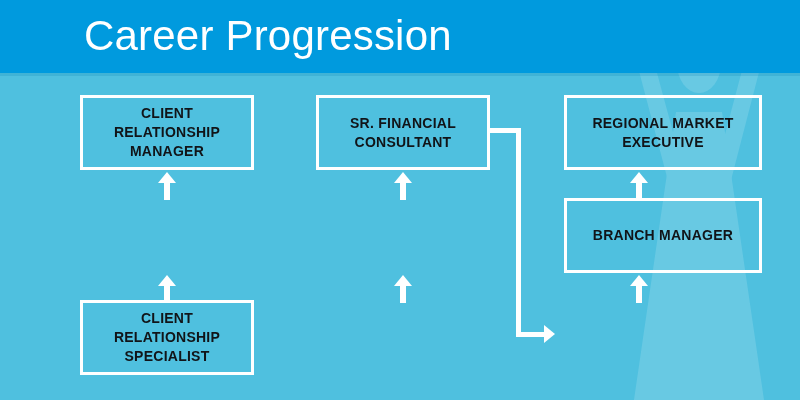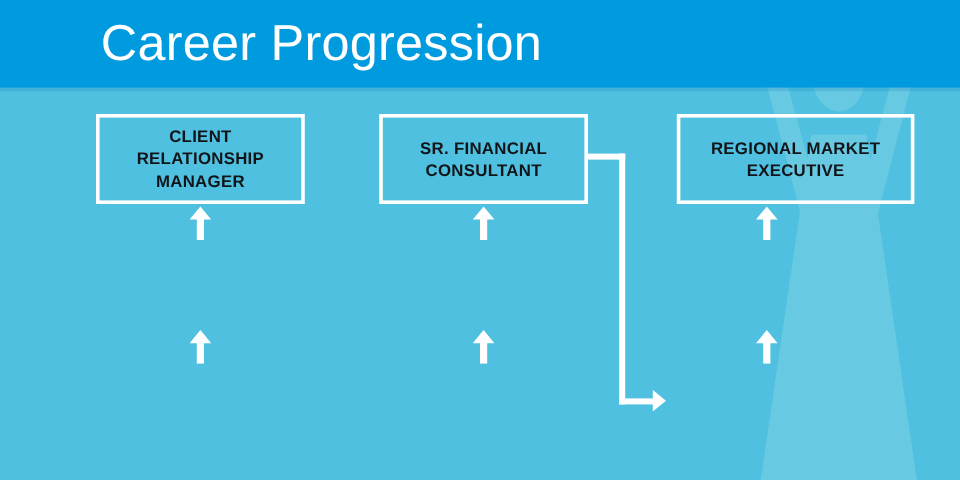--- a/index.html
+++ b/index.html
@@ -160,20 +160,23 @@
   <div id="header">
     <div id="header-title">Career Progression</div>
   </div>
   <div id="header-shadow"></div>
 
   <div id="chart">
 
     <div class="node col-a row-1">
       <span class="label">CLIENT RELATIONSHIP MANAGER</span>
     </div>
+    <div class="node col-a row-3">
+      <span class="label">CLIENT RELATIONSHIP SPECIALIST</span>
+    </div>
 
     <div class="v-arrow" style="left:158px; top:172px;">
       <div class="head"></div>
         <div class="stem"></div>
     </div>
     <div class="v-arrow" style="left:158px; top:275px;">
       <div class="head"></div>
         <div class="stem"></div>
     </div>
 
@@ -186,20 +189,23 @@
         <div class="stem"></div>
     </div>
     <div class="v-arrow" style="left:394px; top:275px;">
       <div class="head"></div>
         <div class="stem"></div>
     </div>
 
     <div class="node col-c row-1">
       <span class="label">REGIONAL MARKET EXECUTIVE</span>
     </div>
+    <div class="node col-c row-2">
+      <span class="label">BRANCH MANAGER</span>
+    </div>
 
     <div class="v-arrow" style="left:630px; top:172px;">
       <div class="head"></div>
         <div class="stem"></div>
     </div>
     <div class="v-arrow" style="left:630px; top:275px;">
       <div class="head"></div>
         <div class="stem"></div>
     </div>
 

